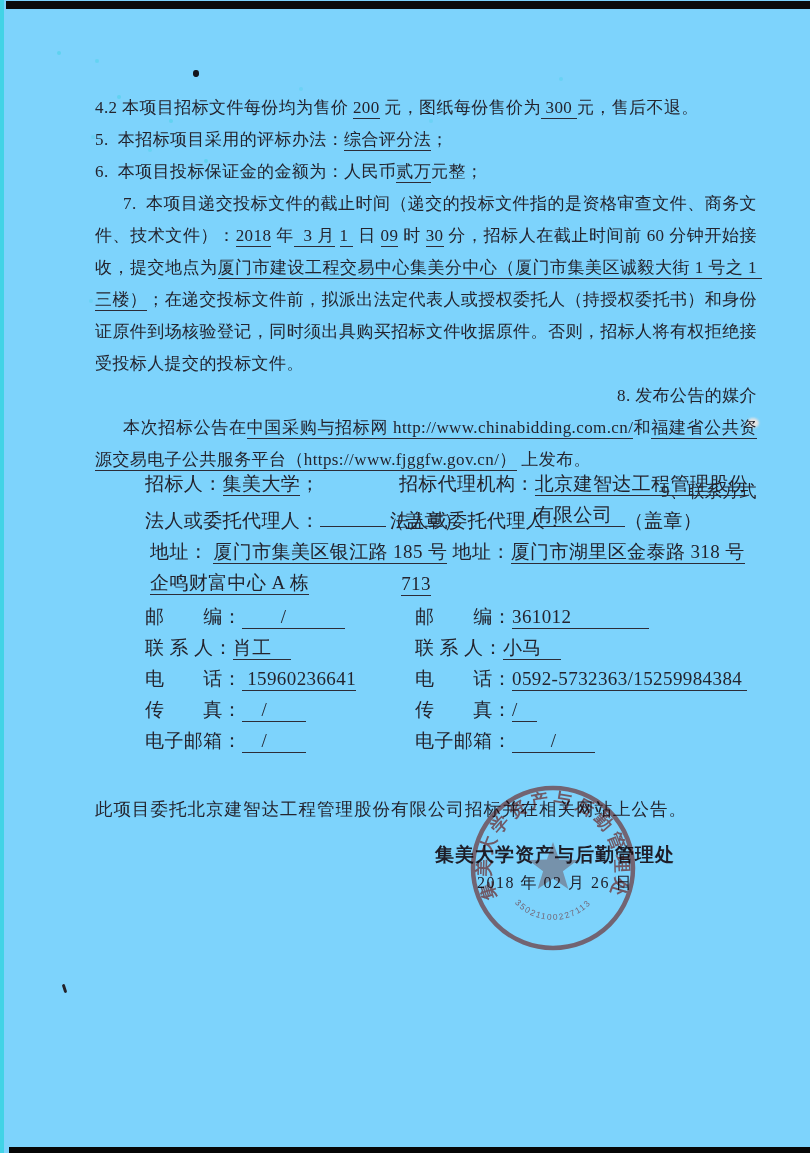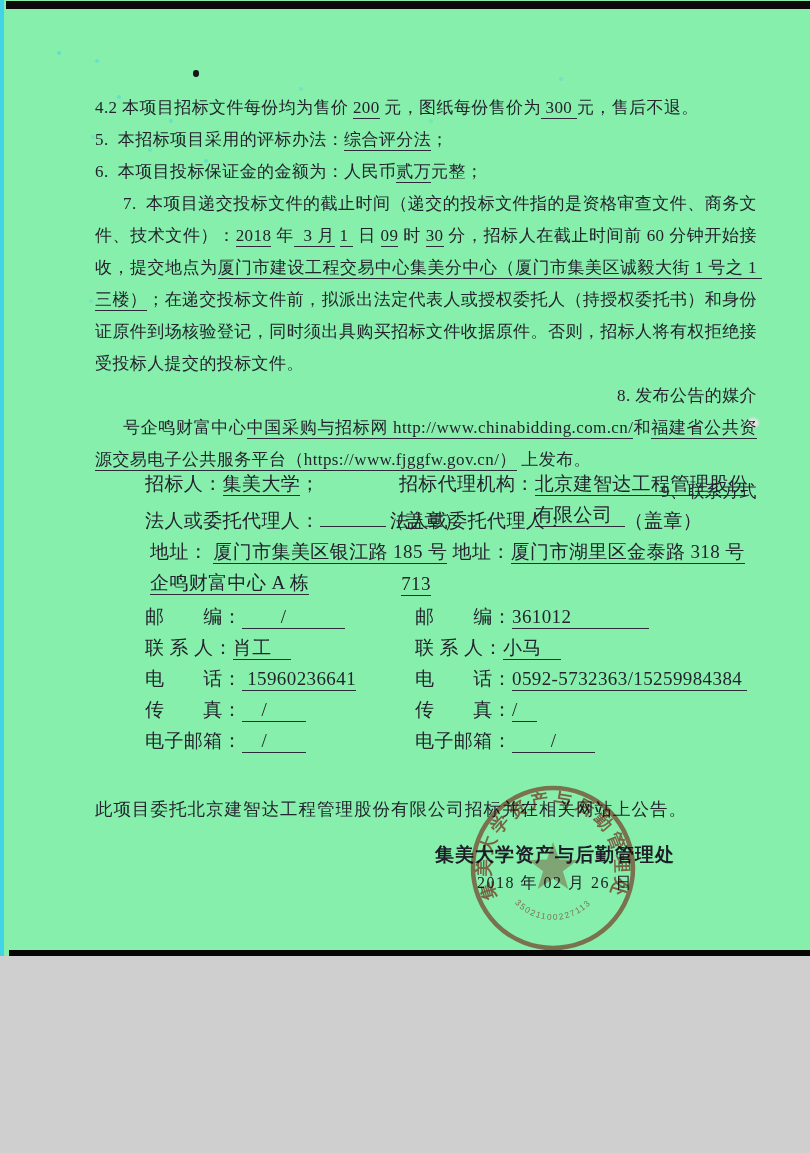--- a/index.html
+++ b/index.html
@@ -1,18 +1,18 @@
 <!DOCTYPE html>
 <html><head>
 <meta charset="utf-8">
 <style>
   html,body{margin:0;padding:0;background:#cfcfcf;}
   .page{
-    position:relative; width:810px; height:956px; margin:0 auto;
-    background:#86efac; overflow:hidden;
+    position:relative; width:810px; height:1153px; margin:0 auto;
+    background:#7dd3fc; overflow:hidden;
     font-family:"Liberation Serif","DejaVu Serif",serif;
     color:#24242e;
   }
   
   .edge-top{position:absolute;left:6px;top:1px;right:0;height:8px;background:#0b0b0b;}
   .edge-bottom{position:absolute;left:9px;bottom:0;right:0;height:6px;background:#060606;}
   .edge-left{position:absolute;left:0;top:0;width:4px;height:100%;background:#41d3e6;}
   .speckles{position:absolute;left:0;top:0;width:2px;height:2px;background:transparent;border-radius:50%;
     box-shadow:
       58px 52px 0 1px rgba(70,210,230,.55),
@@ -78,21 +78,21 @@
   <div class="ink-dot-1"></div>
   <div class="ink-dot-2"></div>
   <div class="smudge"></div>
 
   <div class="doc">
     <p class="p42"><span class="seg">4.2 本项目招标文件每份均为售价 </span><span class="seg u">200</span><span class="seg"> 元，图纸每份售价为</span><span class="seg u"> 300 </span><span class="seg">元，售后不退。</span></p>
     <p class="item"><span class="seg">5.  本招标项目采用的评标办法：</span><span class="seg u">综合评分法</span><span class="seg">；</span></p>
     <p class="item"><span class="seg">6.  本项目投标保证金的金额为：人民币</span><span class="seg u">贰万</span><span class="seg">元整；</span></p>
     <p class="p7"><span class="seg">7.  本项目递交投标文件的截止时间（递交的投标文件指的是资格审查文件、商务文件、技术文件）：</span><span class="seg u">2018</span><span class="seg"> 年</span><span class="seg u">  3 月</span><span class="seg"> </span><span class="seg u">1 </span><span class="seg"> 日 </span><span class="seg u">09</span><span class="seg"> 时 </span><span class="seg u">30</span><span class="seg"> 分，招标人在截止时间前 60 分钟开始接收，提交地点为</span><span class="seg u">厦门市建设工程交易中心集美分中心（厦门市集美区诚毅大街 1 号之 1 三楼）</span><span class="seg">；在递交投标文件前，拟派出法定代表人或授权委托人（持授权委托书）和身份证原件到场核验登记，同时须出具购买招标文件收据原件。否则，招标人将有权拒绝接受投标人提交的投标文件。</span></p>
     <p class="head">8.  发布公告的媒介</p>
-    <p class="p8body"><span class="seg">号企鸣财富中心</span><span class="seg u">中国采购与招标网 http://www.chinabidding.com.cn/</span><span class="seg">和</span><span class="seg u">福建省公共资源交易电子公共服务平台（https://www.fjggfw.gov.cn/）</span><span class="seg"> 上发布。</span></p>
+    <p class="p8body"><span class="seg">本次招标公告在</span><span class="seg u">中国采购与招标网 http://www.chinabidding.com.cn/</span><span class="seg">和</span><span class="seg u">福建省公共资源交易电子公共服务平台（https://www.fjggfw.gov.cn/）</span><span class="seg"> 上发布。</span></p>
     <p class="head">9、联系方式</p>
   </div>
 
   <div class="contact">
     <div class="crow first">
       <span class="cell cl"><span class="seg">招标人：</span><span class="seg u">集美大学</span><span class="seg">；</span></span>
       <span class="cell cr1"><span class="seg">招标代理机构：</span><span class="seg u">北京建智达工程管理股份有限公司</span></span>
     </div>
     <div class="crow second">
       <span class="cell cl"><span class="seg">法人或委托代理人：</span><span class="seg u blank" style="width: 66px;"></span><span class="seg">（盖章）</span></span>

